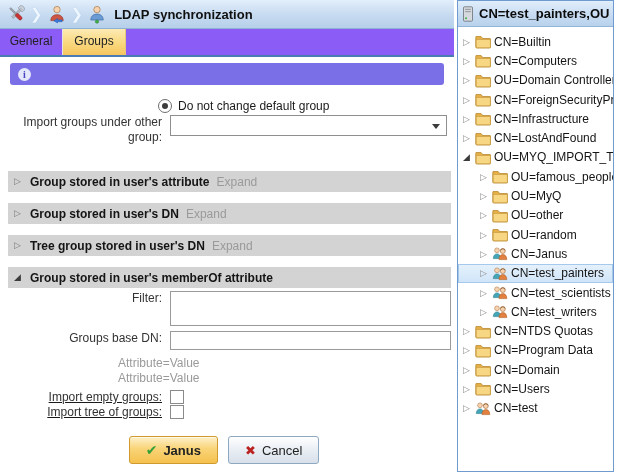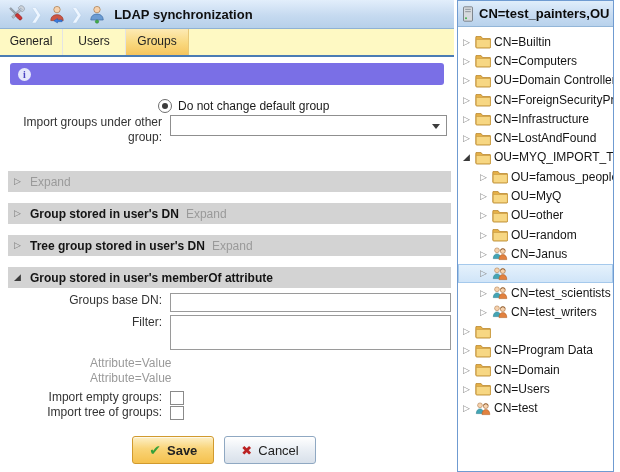--- a/index.html
+++ b/index.html
@@ -7,21 +7,21 @@
        font-family:"Liberation Sans","DejaVu Sans",sans-serif;font-size:12px;color:#1a1a1a;
        -webkit-font-smoothing:antialiased;}
   
   .left{width:454px;display:flex;flex-direction:column;}
   .bc-header{height:28px;display:flex;align-items:center;padding-left:5px;
     background:linear-gradient(#e2eefb,#c6daf0 55%,var(--header_gradient,#b6d0ea));
     border-bottom:1px solid #8fb2d4;}
   .bc-icon{display:flex;align-items:center;justify-content:center;width:22px;height:22px;}
   .chev{color:#eef6ff;font-size:15px;font-weight:bold;margin:0 3px;text-shadow:0 0 1px #9cbcdd;}
   .bc-title{font-size:13px;font-weight:bold;margin-left:6px;color:#101010;}
-  .tabs{height:26px;display:flex;background:#fef9c3;border-bottom:2px solid var(--tab_underline,#4a7cb4);}
+  .tabs{height:26px;display:flex;background:#8b5cf6;border-bottom:2px solid var(--tab_underline,#4a7cb4);}
   .tab{width:62px;text-align:center;line-height:25px;color:#222;cursor:default;border-right:1px solid #e4e4e4;}
   .tab.active{background:linear-gradient(#fdeab4,#f9d87e 55%,var(--active_tab,#f6c55e));border-right:1px solid #e8c878;}
   .content{flex:1;padding:6px 0 0 8px;position:relative;}
   .banner{height:22px;margin:0 10px 0 2px;border-radius:3px;display:flex;align-items:center;gap:7px;
     padding-left:8px;background:var(--banner_bg,#7a6fe6);color:#fff;}
   .info-i{width:13px;height:13px;border-radius:50%;background:#e4e7fb;color:#4a44c0;font-weight:bold;
     font-size:10px;line-height:13px;text-align:center;flex:none;font-family:"Liberation Serif",serif;}
   .radio-row{margin:13px 0 0 150px;display:flex;align-items:center;gap:6px;height:15px;}
   .radio{width:12px;height:12px;border:1px solid #6e6e6e;border-radius:50%;background:#fff;position:relative;flex:none;}
   .radio.checked::after{content:"";position:absolute;left:3px;top:3px;width:6px;height:6px;border-radius:50%;background:#3c3c3c;}
@@ -35,22 +35,22 @@
     padding-left:6px;margin:11px 3px 0 0;}
   .secbar.first{margin-top:26px;}
   .sec-tri-col{color:#7a7a7a;font-size:9px;width:9px;line-height:9px;}
   .sec-tri-exp{color:#3c3c3c;font-size:9px;width:9px;line-height:9px;}
   .sec-title{font-weight:bold;color:#141414;}
   .sec-toggle{color:#9a9a9a;}
   .dn-row{margin-top:5px;}
   .tinput{width:275px;height:17px;border:1px solid #9a9a9a;background:#fff;font:inherit;padding:0 2px;}
   .filter-row{margin-top:3px;}
   .tarea{width:275px;height:31px;border:1px solid #9a9a9a;background:#fff;font:inherit;resize:none;padding:1px 2px;}
-  .hints{margin:6px 0 0 82px;color:#9a9a9a;line-height:15px;}
-  .cb-row{display:flex;align-items:flex-end;}
+  .hints{margin:6px 0 0 110px;color:#9a9a9a;line-height:15px;}
+  .cb-row{display:flex;align-items:flex-start;text-decoration:underline;}
   .cb-row.one{margin-top:4px;}
   .cb-row.two{}
   .cb{width:12px;height:12px;border:1px solid #8a8a8a;background:#fff;flex:none;}
   .btn-row{display:flex;justify-content:center;gap:10px;margin:16px 14px 0 0;}
   .btn{height:26px;border-radius:3px;display:flex;align-items:center;justify-content:center;gap:6px;
     font-size:13px;padding:0 16px;box-shadow:inset 0 1px 0 rgba(255,255,255,.6);cursor:default;}
   .btn-save{background:linear-gradient(#fdf0c8,#f9d478 45%,var(--save_button,#f5c14e));
     border:1px solid #d19a2e;font-weight:bold;color:#222;}
   .btn-cancel{background:linear-gradient(#ffffff,#e9eef4 50%,#d8e0ea);border:1px solid #8fa8c2;color:#222;}
   .ico-check{color:#35a03a;font-weight:bold;font-size:14px;}
@@ -106,21 +106,20 @@
           <circle cx="10" cy="5.6" r="3.2" fill="#f6d2ae" stroke="#a87848" stroke-width="0.7"></circle>
           <path d="M3.8 16 c0-3.9 2.7-5.9 6.2-5.9 s6.2 2 6.2 5.9 z" fill="#6b9bd2" stroke="#3f6ea6" stroke-width="0.7"></path>
           <circle cx="10" cy="17.6" r="1.7" fill="#3fae49" stroke="#2a7d33" stroke-width="0.5"></circle>
         </svg>
       </span>
       <span class="bc-title">LDAP synchronization</span>
     </div>
 
     <div class="tabs">
       <div class="tab">General</div>
-      <div class="tab">Users</div>
       <div class="tab active">Groups</div>
     </div>
 
     <div class="content">
 
       <div class="banner">
         <span class="info-i">i</span>
       </div>
 
       <div class="radio-row">
@@ -130,69 +129,70 @@
 
       <div class="frow combo-row">
         <span class="lbl">Import groups under other group:</span>
         <span class="combo">
           <span class="dd-arrow"></span>
         </span>
       </div>
 
       <div class="secbar first">
         <span class="sec-tri-col">▷</span>
+        <span class="sec-title">Group stored in user's attribute</span>
         <span class="sec-toggle">Expand</span>
       </div>
 
       <div class="secbar">
         <span class="sec-tri-col">▷</span>
         <span class="sec-title">Group stored in user's DN</span>
         <span class="sec-toggle">Expand</span>
       </div>
 
       <div class="secbar">
         <span class="sec-tri-col">▷</span>
         <span class="sec-title">Tree group stored in user's DN</span>
         <span class="sec-toggle">Expand</span>
       </div>
 
       <div class="secbar">
         <span class="sec-tri-exp">◢</span>
         <span class="sec-title">Group stored in user's memberOf attribute</span>
       </div>
 
+      <div class="frow filter-row">
+        <span class="lbl">Filter:</span>
+        <textarea class="tarea" style=""></textarea>
+      </div>
+
       <div class="frow dn-row">
         <span class="lbl">Groups base DN:</span>
         <input class="tinput" type="text" value="" style="">
       </div>
 
-      <div class="frow filter-row">
-        <span class="lbl">Filter:</span>
-        <textarea class="tarea" style=""></textarea>
-      </div>
-
       <div class="hints">
         <div>Attribute=Value</div>
         <div>Attribute=Value</div>
       </div>
 
       <div class="cb-row one">
         <span class="lbl">Import empty groups:</span>
         <span class="cb"></span>
       </div>
 
       <div class="cb-row two">
         <span class="lbl">Import tree of groups:</span>
         <span class="cb"></span>
       </div>
 
       <div class="btn-row">
         <div class="btn btn-save">
           <span class="ico-check">✔</span>
-          <span>Save</span>
+          <span>Janus</span>
         </div>
         <div class="btn btn-cancel">
           <span class="ico-x">✖</span>
           <span>Cancel</span>
         </div>
       </div>
 
     </div>
   </div>
 
@@ -338,20 +338,21 @@
           <span class="expander col">▷</span>
           <span class="tree-icon">
             <svg width="16" height="15" viewBox="0 0 16 15">
               <circle cx="5" cy="4.3" r="2.4" fill="#f6d2ae" stroke="#b08050" stroke-width="0.6"></circle>
               <path d="M1.3 12.6 c0-3 1.6-4.7 3.7-4.7 c2.1 0 3.7 1.7 3.7 4.7 z" fill="#43a5b5" stroke="#2e7f8e" stroke-width="0.6"></path>
               <circle cx="10.8" cy="5" r="2.5" fill="#f6d2ae" stroke="#a06a3a" stroke-width="0.6"></circle>
               <path d="M8.3 5 a2.5 2.5 0 0 1 5 0 c-.8-1.3-1.6-1.8-2.5-1.8 s-1.7.5-2.5 1.8 z" fill="#8a5a2e"></path>
               <path d="M7 13.6 c0-3.2 1.7-5 3.9-5 c2.2 0 3.9 1.8 3.9 5 z" fill="#e2813f" stroke="#b55f22" stroke-width="0.6"></path>
             </svg>
           </span>
+          <span class="tree-label">CN=test_painters</span>
         </div>
         <div class="tree-row" style="padding-left: 20px;">
           <span class="expander col">▷</span>
           <span class="tree-icon">
             <svg width="16" height="15" viewBox="0 0 16 15">
               <circle cx="5" cy="4.3" r="2.4" fill="#f6d2ae" stroke="#b08050" stroke-width="0.6"></circle>
               <path d="M1.3 12.6 c0-3 1.6-4.7 3.7-4.7 c2.1 0 3.7 1.7 3.7 4.7 z" fill="#43a5b5" stroke="#2e7f8e" stroke-width="0.6"></path>
               <circle cx="10.8" cy="5" r="2.5" fill="#f6d2ae" stroke="#a06a3a" stroke-width="0.6"></circle>
               <path d="M8.3 5 a2.5 2.5 0 0 1 5 0 c-.8-1.3-1.6-1.8-2.5-1.8 s-1.7.5-2.5 1.8 z" fill="#8a5a2e"></path>
               <path d="M7 13.6 c0-3.2 1.7-5 3.9-5 c2.2 0 3.9 1.8 3.9 5 z" fill="#e2813f" stroke="#b55f22" stroke-width="0.6"></path>
@@ -373,20 +374,21 @@
           <span class="tree-label">CN=test_writers</span>
         </div>
         <div class="tree-row" style="padding-left: 3px;">
           <span class="expander col">▷</span>
           <span class="tree-icon">
             <svg width="16" height="15" viewBox="0 0 16 15">
               <path d="M1 2.6 h5.1 l1.6 2 H15 a.6.6 0 0 1 .6.6 V13 a.9.9 0 0 1-.9.9 H1.7 A.9.9 0 0 1 .8 13 V3.4 A.8.8 0 0 1 1 2.6 z" fill="#e8b34a" stroke="#b5832a" stroke-width="0.8"></path>
               <path d="M1.2 5.4 H15.4 V13 a.8.8 0 0 1-.8.8 H2 A.8.8 0 0 1 1.2 13 z" fill="#f7d783" stroke="#c79a40" stroke-width="0.7"></path>
             </svg>
           </span>
+          <span class="tree-label">CN=NTDS Quotas</span>
         </div>
         <div class="tree-row" style="padding-left: 3px;">
           <span class="expander col">▷</span>
           <span class="tree-icon">
             <svg width="16" height="15" viewBox="0 0 16 15">
               <path d="M1 2.6 h5.1 l1.6 2 H15 a.6.6 0 0 1 .6.6 V13 a.9.9 0 0 1-.9.9 H1.7 A.9.9 0 0 1 .8 13 V3.4 A.8.8 0 0 1 1 2.6 z" fill="#e8b34a" stroke="#b5832a" stroke-width="0.8"></path>
               <path d="M1.2 5.4 H15.4 V13 a.8.8 0 0 1-.8.8 H2 A.8.8 0 0 1 1.2 13 z" fill="#f7d783" stroke="#c79a40" stroke-width="0.7"></path>
             </svg>
           </span>
           <span class="tree-label">CN=Program Data</span>

